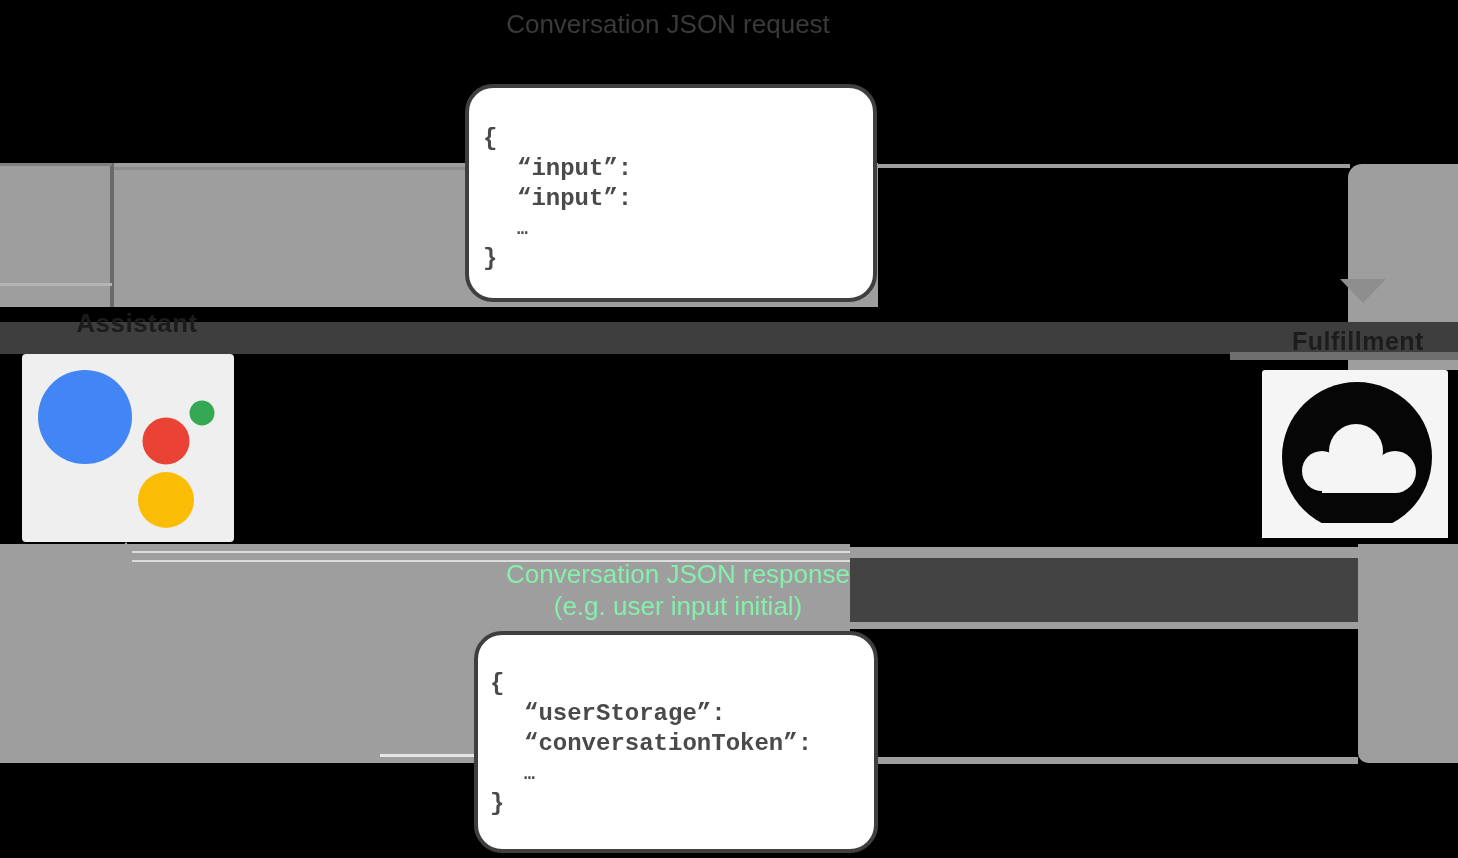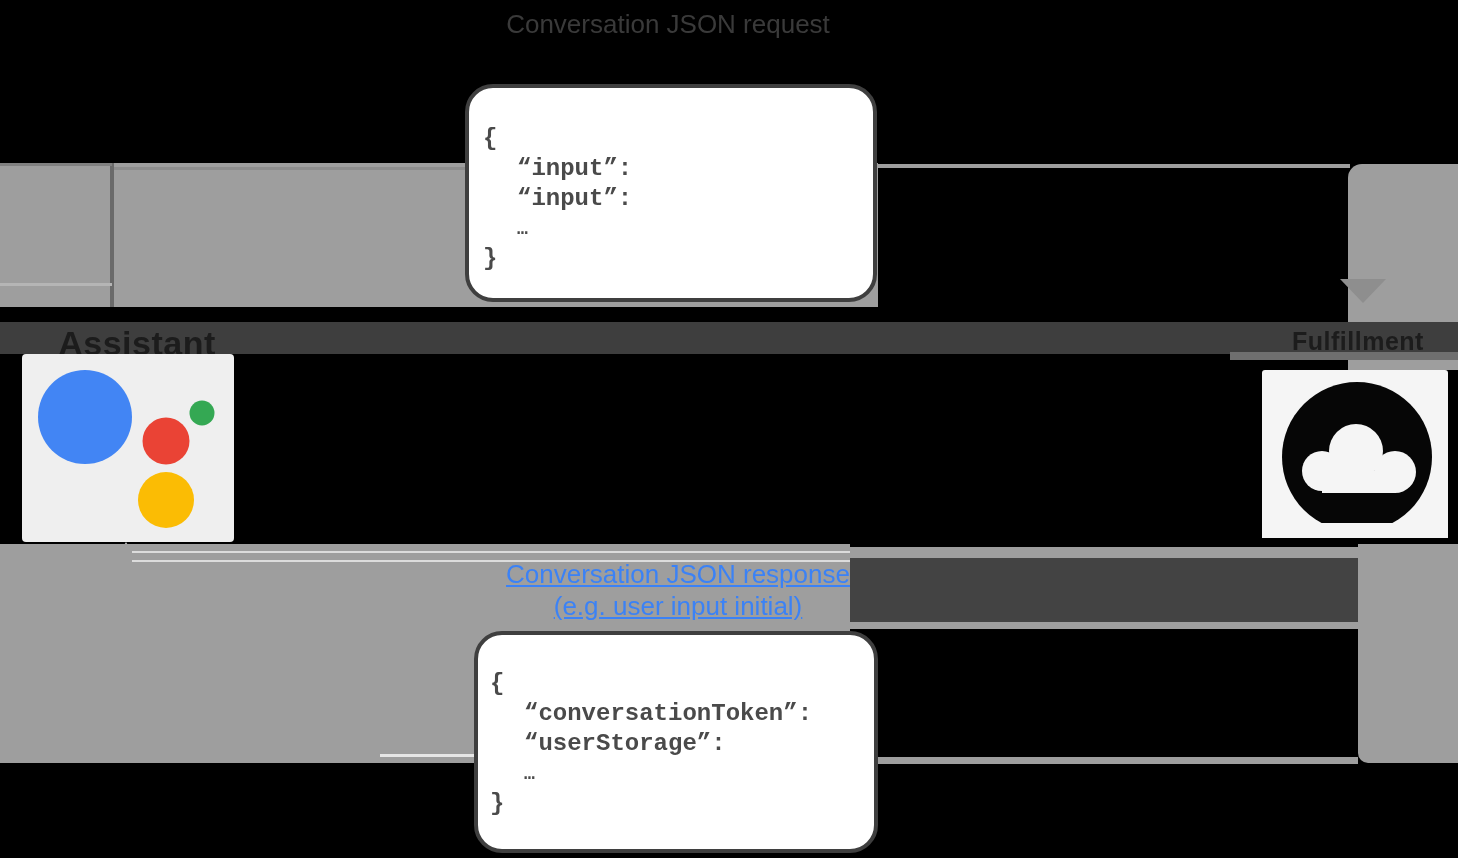--- a/index.html
+++ b/index.html
@@ -3,42 +3,42 @@
 <meta charset="utf-8">
 <style>
   html,body{margin:0;padding:0;background:#000;}
   .stage{position:relative;width:1458px;height:858px;background:#000;overflow:hidden;
          font-family:"Liberation Sans", sans-serif;}
   .abs{position:absolute;}
 
   
   .arrow-label{width:600px;text-align:center;font-size:26px;line-height:32px;}
   .label-top{left:368px;top:8px;color:#3a3a3a;}
-  .label-bottom{left:378px;top:558px;color:#3b82f6;text-decoration:underline;}
+  .label-bottom{left:378px;top:558px;color:#86efac;}
 
   
   .g{background:#9e9e9e;}
   .s-top-block{left:0;top:163px;width:878px;height:144px;}
   .s-top-vline{left:110px;top:163px;width:4px;height:144px;background:#6a6a6a;}
   .s-top-hline1{left:0;top:163px;width:112px;height:3px;background:#808080;}
   .s-top-hline2{left:114px;top:167px;width:351px;height:3px;background:#8d8d8d;}
   .s-top-lite{left:0;top:283px;width:112px;height:3px;background:#b5b5b5;}
   .s-top-thin{left:878px;top:164px;width:472px;height:4px;}
   .s-right-bar{left:1348px;top:164px;width:110px;height:206px;border-top-left-radius:14px;}
   .arrow-down{left:1340px;top:279px;width:0;height:0;
       border-left:23px solid transparent;border-right:23px solid transparent;
       border-top:24px solid #8e8e8e;}
   .arrow-up{left:112px;top:542px;width:0;height:0;
       border-left:14px solid transparent;border-right:14px solid transparent;
       border-bottom:22px solid #bdbdbd;}
 
   
   .band{left:0;top:322px;width:1458px;height:32px;background:#3e3e3e;}
   .band-strip{left:1230px;top:352px;width:228px;height:8px;background:#6f6f6f;}
-  .actor{top:324px;width:200px;text-align:center;font-size:34px;font-weight:bold;
+  .actor{top:308px;width:200px;text-align:center;font-size:26px;font-weight:bold;
          color:#1c1c1c;letter-spacing:.5px;}
   .actor-left{left:37px;}
   .actor-right{left:1258px;top:327px;font-size:25px;}
 
   
   .assistant-box{left:22px;top:354px;width:212px;height:188px;background:#efefef;border-radius:4px;}
   .fulfillment-box{left:1262px;top:370px;width:186px;height:168px;background:#f5f5f5;border-radius:3px;}
 
   
   .b-block{left:0;top:544px;width:850px;height:219px;}
@@ -125,19 +125,19 @@
   <div class="abs code-box code-top">
     <div class="code-line">{</div>
     <div class="code-line code-indent">“input”:</div>
     <div class="code-line code-indent">“input”:</div>
     <div class="code-line code-indent code-ellipsis">…</div>
     <div class="code-line">}</div>
   </div>
 
   <div class="abs code-box code-bottom">
     <div class="code-line">{</div>
+    <div class="code-line code-indent">“userStorage”:</div>
     <div class="code-line code-indent">“conversationToken”:</div>
-    <div class="code-line code-indent">“userStorage”:</div>
     <div class="code-line code-indent code-ellipsis">…</div>
     <div class="code-line">}</div>
   </div>
 
 </div>
 
 </body></html>

